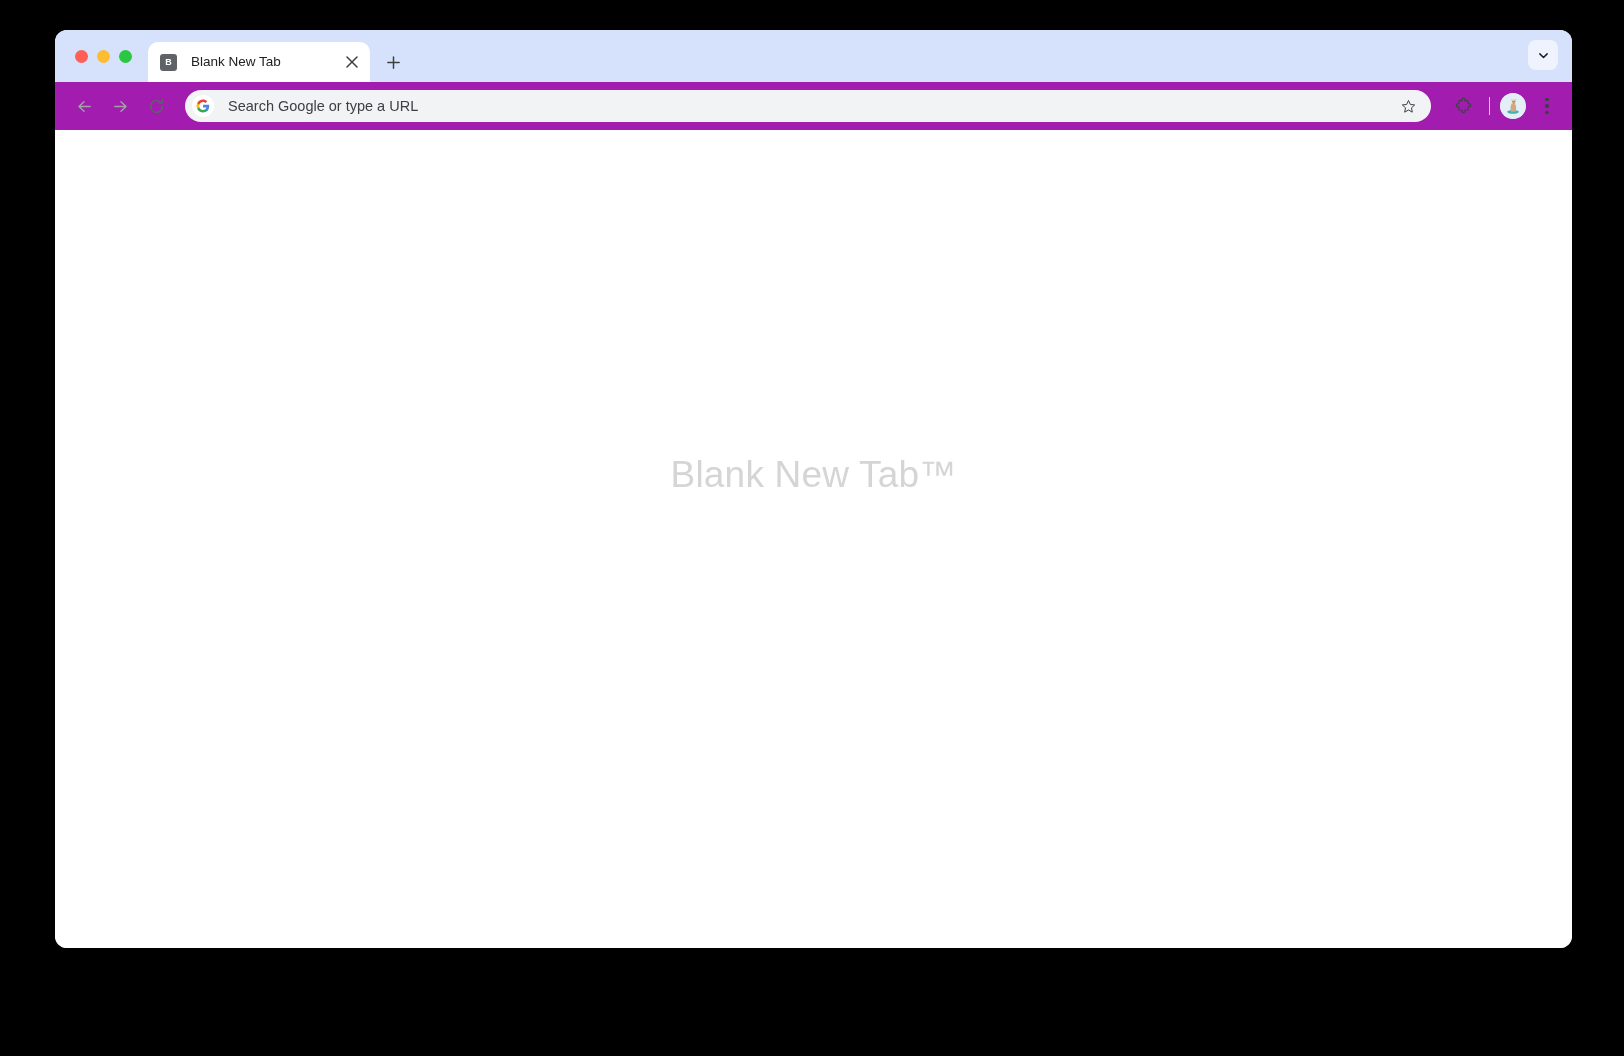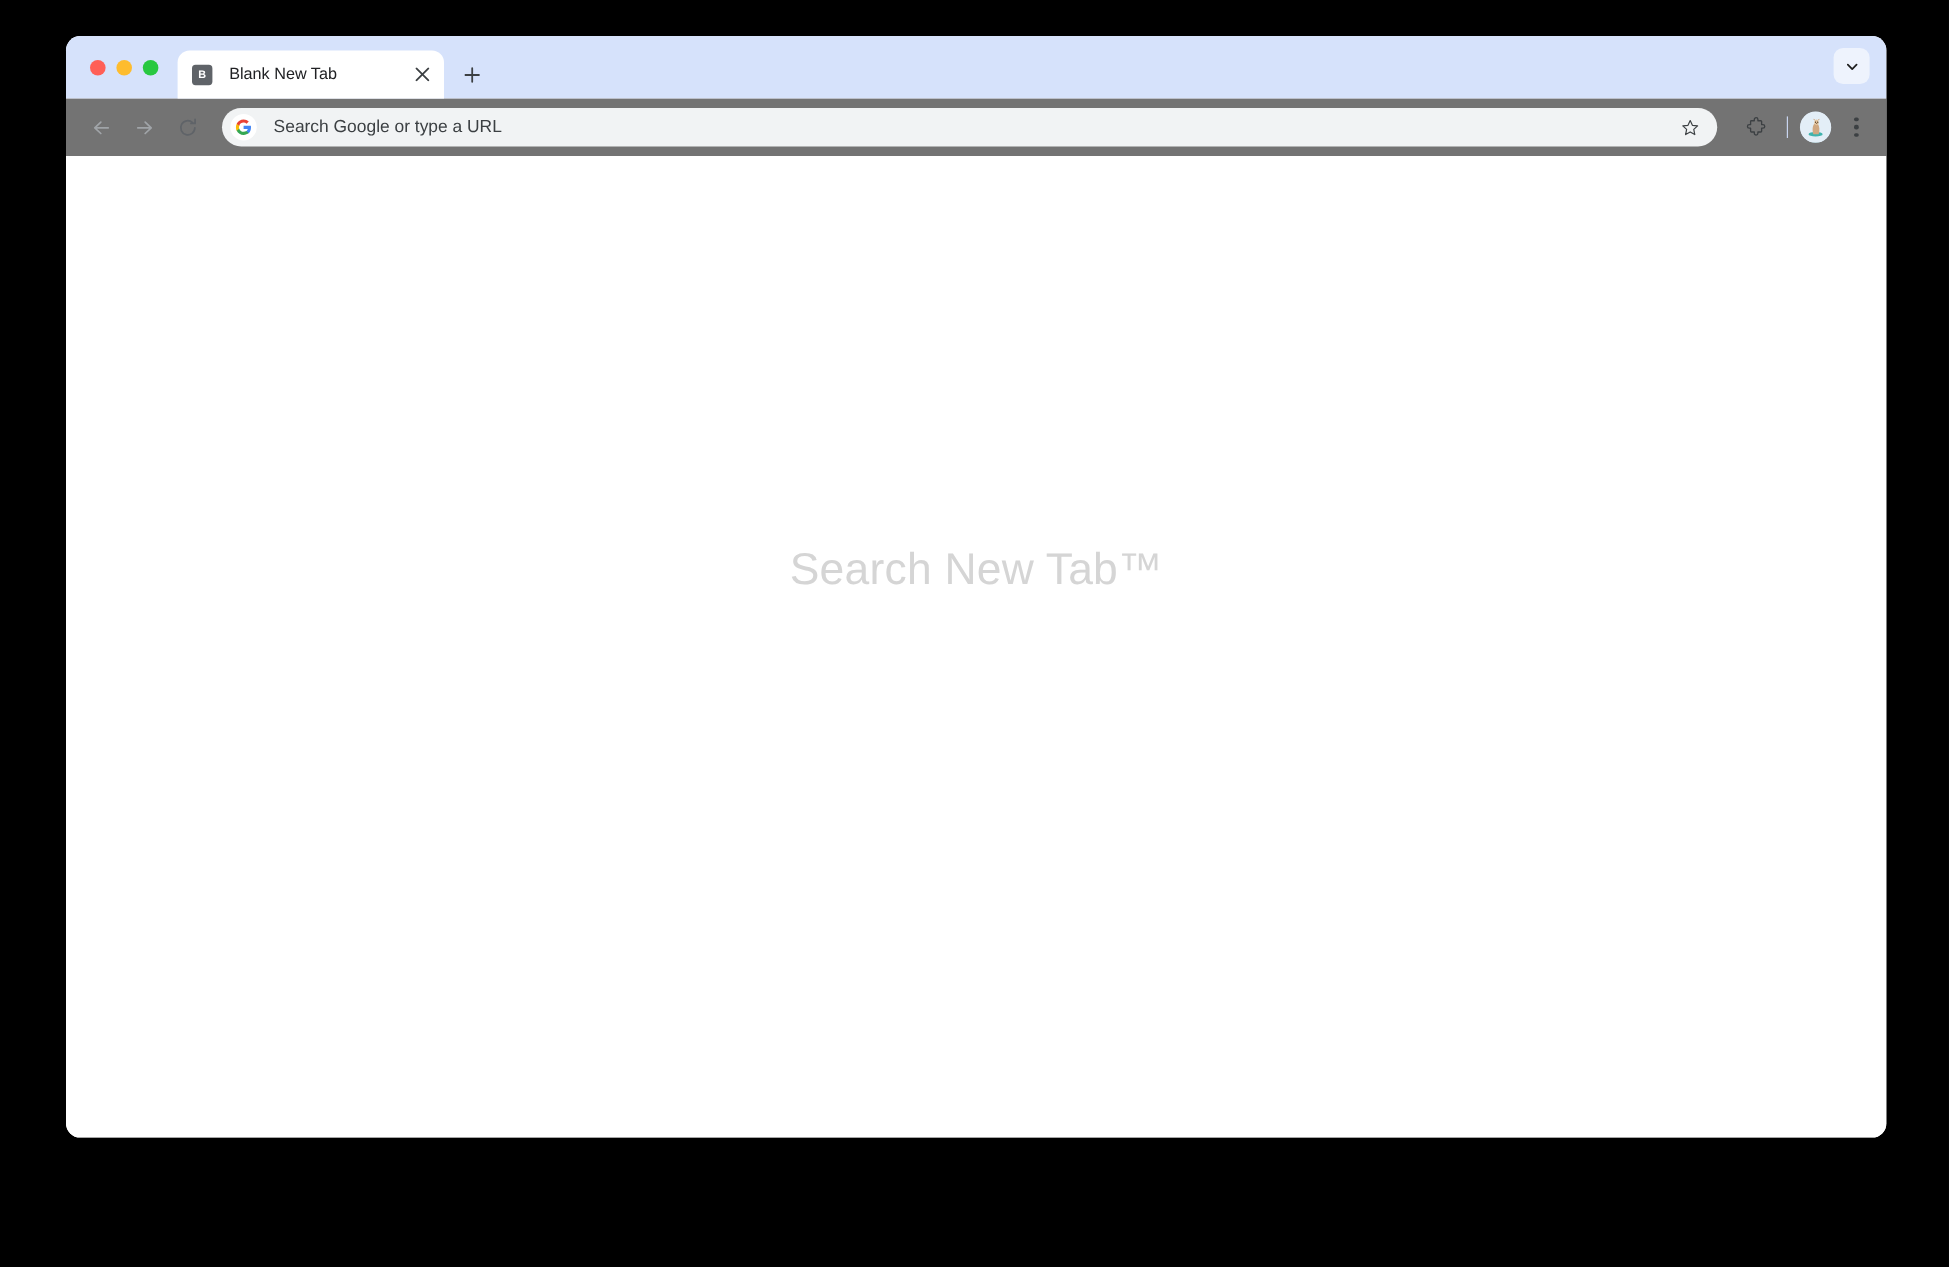--- a/index.html
+++ b/index.html
@@ -126,21 +126,21 @@
     border-radius: 8px;
     background: #eef3fd;
     display: flex;
     align-items: center;
     justify-content: center;
   }
 
   
   #toolbar {
     height: 48px;
-    background: #737373;
+    background: #a21caf;
     display: flex;
     align-items: center;
     padding: 0 10px 0 12px;
     box-sizing: border-box;
   }
   .nav-btn {
     width: 34px;
     height: 34px;
     display: flex;
     align-items: center;
@@ -353,17 +353,17 @@
       </div>
 
       <div id="menu-button">
         <div class="menu-dot"></div>
         <div class="menu-dot"></div>
         <div class="menu-dot"></div>
       </div>
     </div>
 
     <div id="page-content">
-      <div id="page-watermark">Search New Tab™</div>
+      <div id="page-watermark">Blank New Tab™</div>
     </div>
 
   </div>
 </div>
 
 </body></html>

